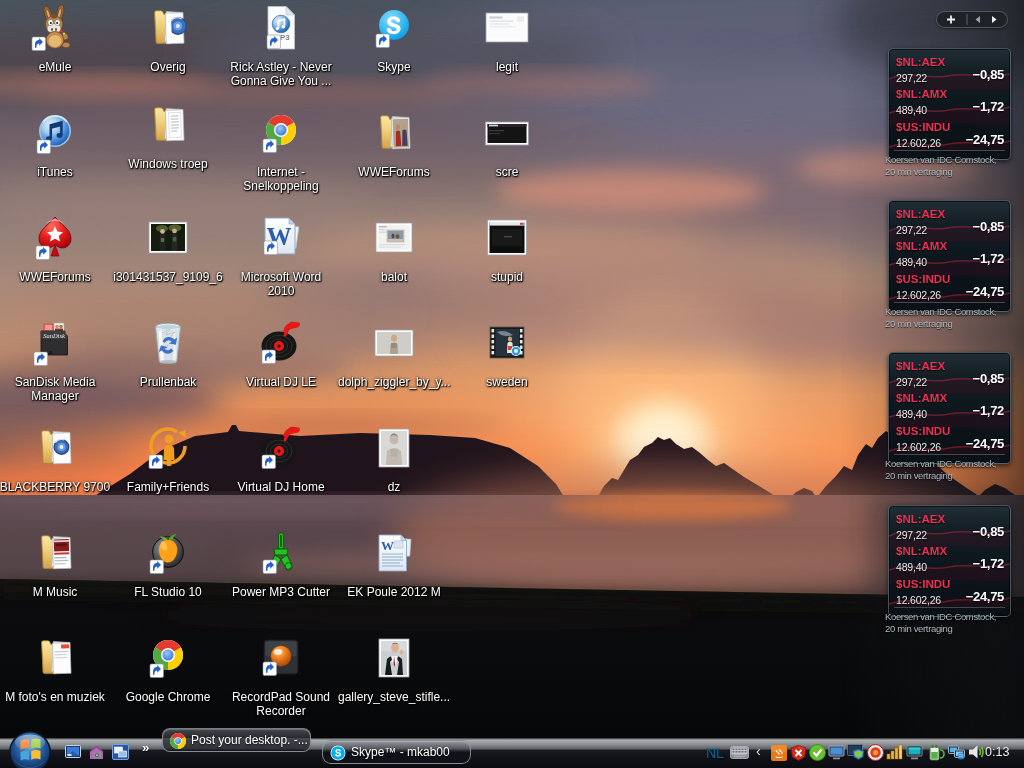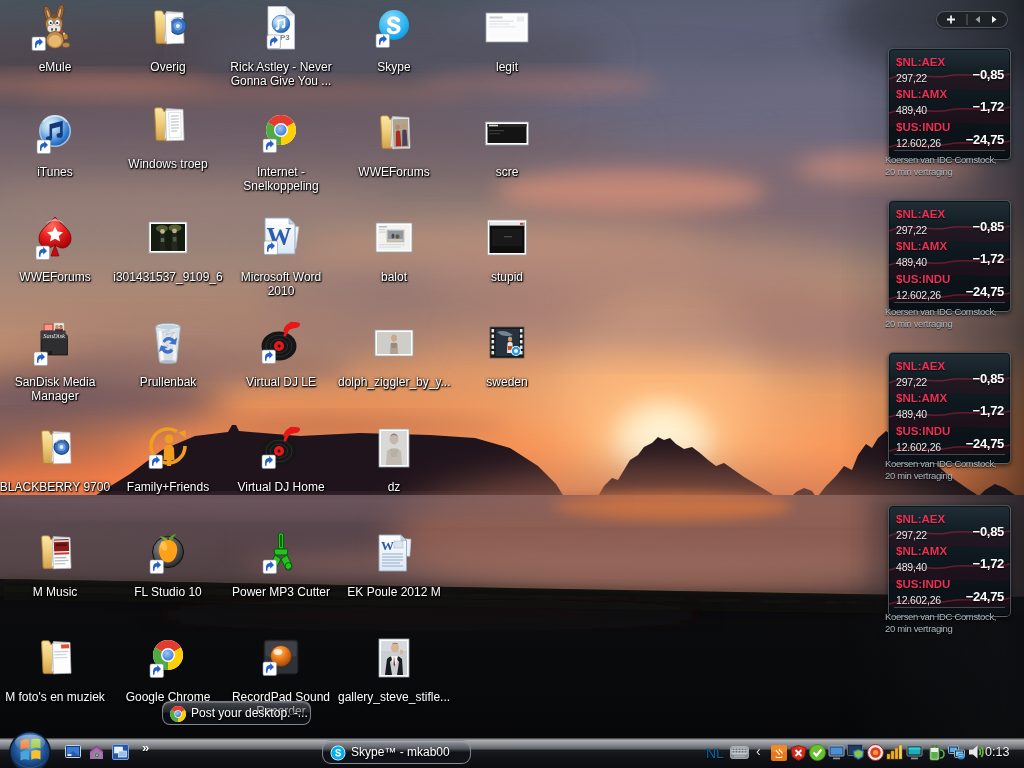--- a/index.html
+++ b/index.html
@@ -855,21 +855,21 @@
 <rect x="5" y="8.5" width="8" height="5.5" rx="1" fill="#8a8f96"></rect>
 <circle cx="9" cy="11.2" r="2" fill="#5a5f66"></circle>
 <circle cx="9" cy="11.2" r="0.9" fill="#c8ccd2"></circle>
 </svg>
 <svg width="17" height="17" viewBox="0 0 17 17" style="position:absolute;left:112px;top:744px">
 <rect x="0.5" y="0.5" width="16" height="15" rx="1.5" fill="#2456a8" stroke="#7aa0d8" stroke-width="1"></rect>
 <rect x="2.5" y="3" width="8" height="6" fill="#e8f0fa" stroke="#fff" stroke-width="0.6"></rect>
 <rect x="6.5" y="7" width="8" height="6" fill="#9cc0ea" stroke="#fff" stroke-width="0.6"></rect>
 </svg>
 <div style="position:absolute;left:142px;top:740px;color:#fff;font-size:13px;font-weight:bold;text-shadow:0 1px 1px #000">»</div>
-<div style="position:absolute;left:162px;top:701px;width:149px;height:24px;border-radius:8px;border:1px solid rgba(150,155,162,0.8);background:linear-gradient(180deg,rgba(130,134,142,0.5) 0%,rgba(60,64,72,0.55) 45%,rgba(14,16,22,0.7) 50%,rgba(20,22,30,0.6) 100%);box-shadow:inset 0 1px 1px rgba(255,255,255,0.25)">
+<div style="position:absolute;left:162px;top:728px;width:149px;height:24px;border-radius:8px;border:1px solid rgba(150,155,162,0.8);background:linear-gradient(180deg,rgba(130,134,142,0.5) 0%,rgba(60,64,72,0.55) 45%,rgba(14,16,22,0.7) 50%,rgba(20,22,30,0.6) 100%);box-shadow:inset 0 1px 1px rgba(255,255,255,0.25)">
 <svg width="16" height="16" viewBox="-8 -8 16 16" style="position:absolute;left:7px;top:3.5px">
       <g transform="scale(0.53)">
         <use href="#chromelogo"></use>
       </g>
     </svg>
 <span style="position:absolute;left:28px;top:4px;color:#fff;font-size:12px;text-shadow:0 1px 2px #000;white-space:nowrap">Post your desktop. -...</span>
 </div>
 <div style="position:absolute;left:322px;top:740px;width:149px;height:24px;border-radius:9px;border:1px solid rgba(150,155,162,0.8);background:linear-gradient(180deg,rgba(130,134,142,0.5) 0%,rgba(60,64,72,0.55) 45%,rgba(14,16,22,0.7) 50%,rgba(20,22,30,0.6) 100%);box-shadow:inset 0 1px 1px rgba(255,255,255,0.25)">
 <svg width="16" height="16" viewBox="0 0 16 16" style="position:absolute;left:7px;top:3.5px">
       <circle cx="8" cy="8" r="7.5" fill="#fff"></circle>

